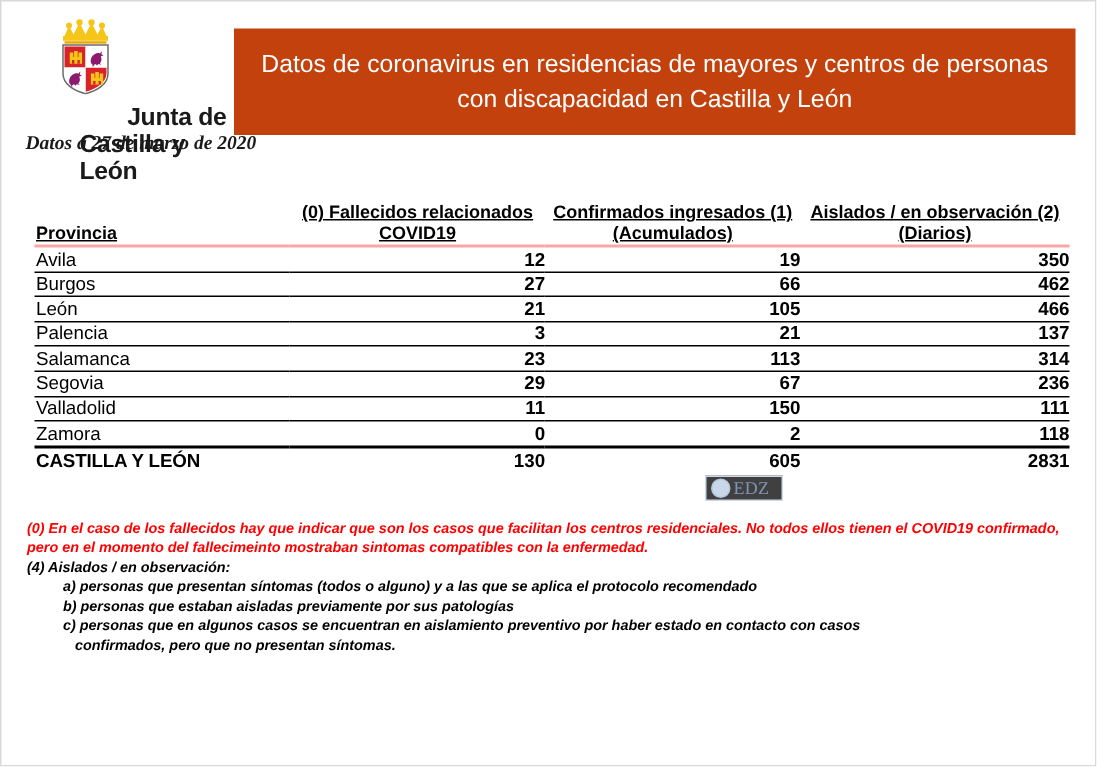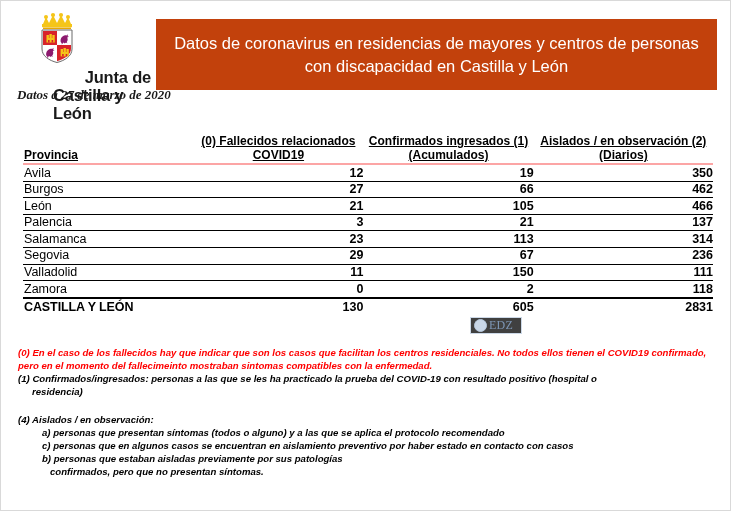--- a/index.html
+++ b/index.html
@@ -363,28 +363,24 @@
     <span class="edz-text">EDZ</span>
   </div>
 
   <div class="notes">
 
     <div class="note note-red note-0">
       <p>(0) En el caso de los fallecidos hay que indicar que son los casos que facilitan los centros residenciales. No todos ellos tienen el COVID19 confirmado,</p>
       <p>pero en el momento del fallecimeinto mostraban sintomas compatibles con la enfermedad.</p>
     </div>
 
-    <div class="note note-black note-1">
-      <p>(1) Confirmados/ingresados: personas a las que se les ha practicado la prueba del COVID-19 con resultado positivo (hospital o</p>
-      <p class="indent-1">residencia)</p>
-    </div>
 
     <div class="note note-black note-2">
       <p>(4) Aislados / en observación:</p>
       <p class="indent-2">a) personas que presentan síntomas (todos o alguno) y a las que se aplica el protocolo recomendado</p>
+      <p class="indent-2">b) personas que estaban aisladas previamente por sus patologías</p>
       <p class="indent-2">c) personas que en algunos casos se encuentran en aislamiento preventivo por haber estado en contacto con casos</p>
-      <p class="indent-2">b) personas que estaban aisladas previamente por sus patologías</p>
       <p class="indent-3">confirmados, pero que no presentan síntomas.</p>
     </div>
 
   </div>
 
 </div>
 
 </body></html>

